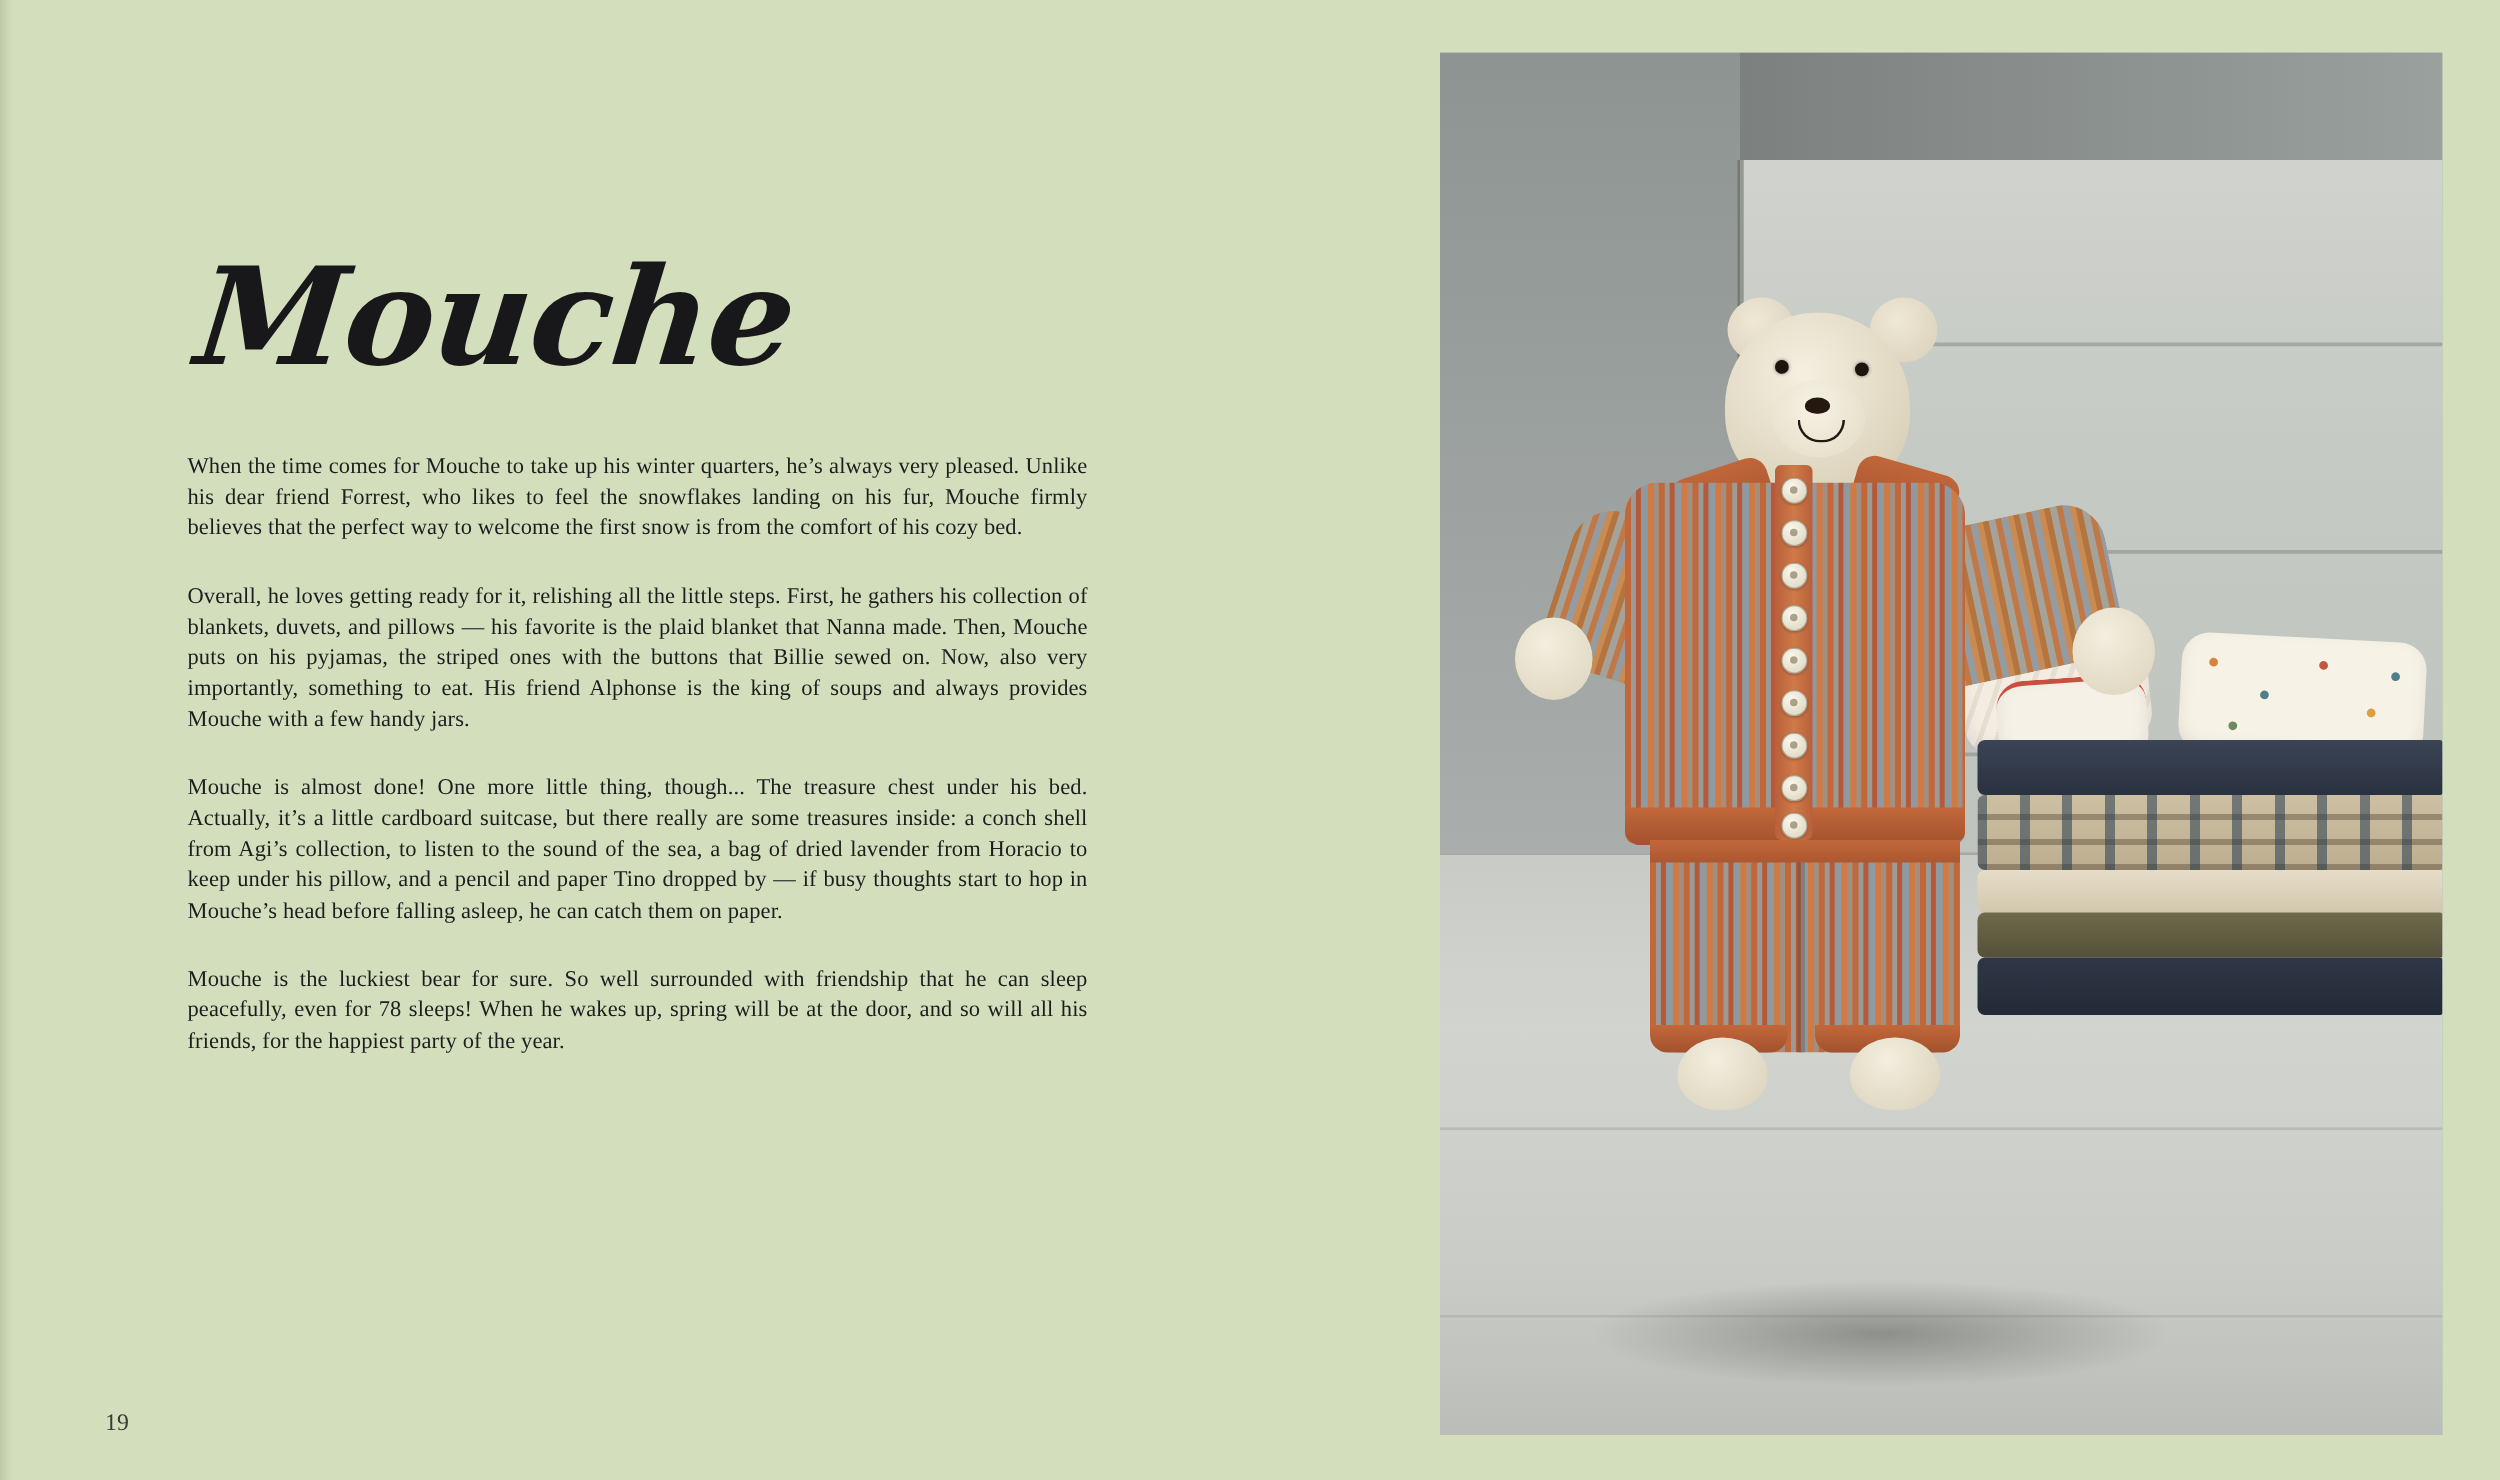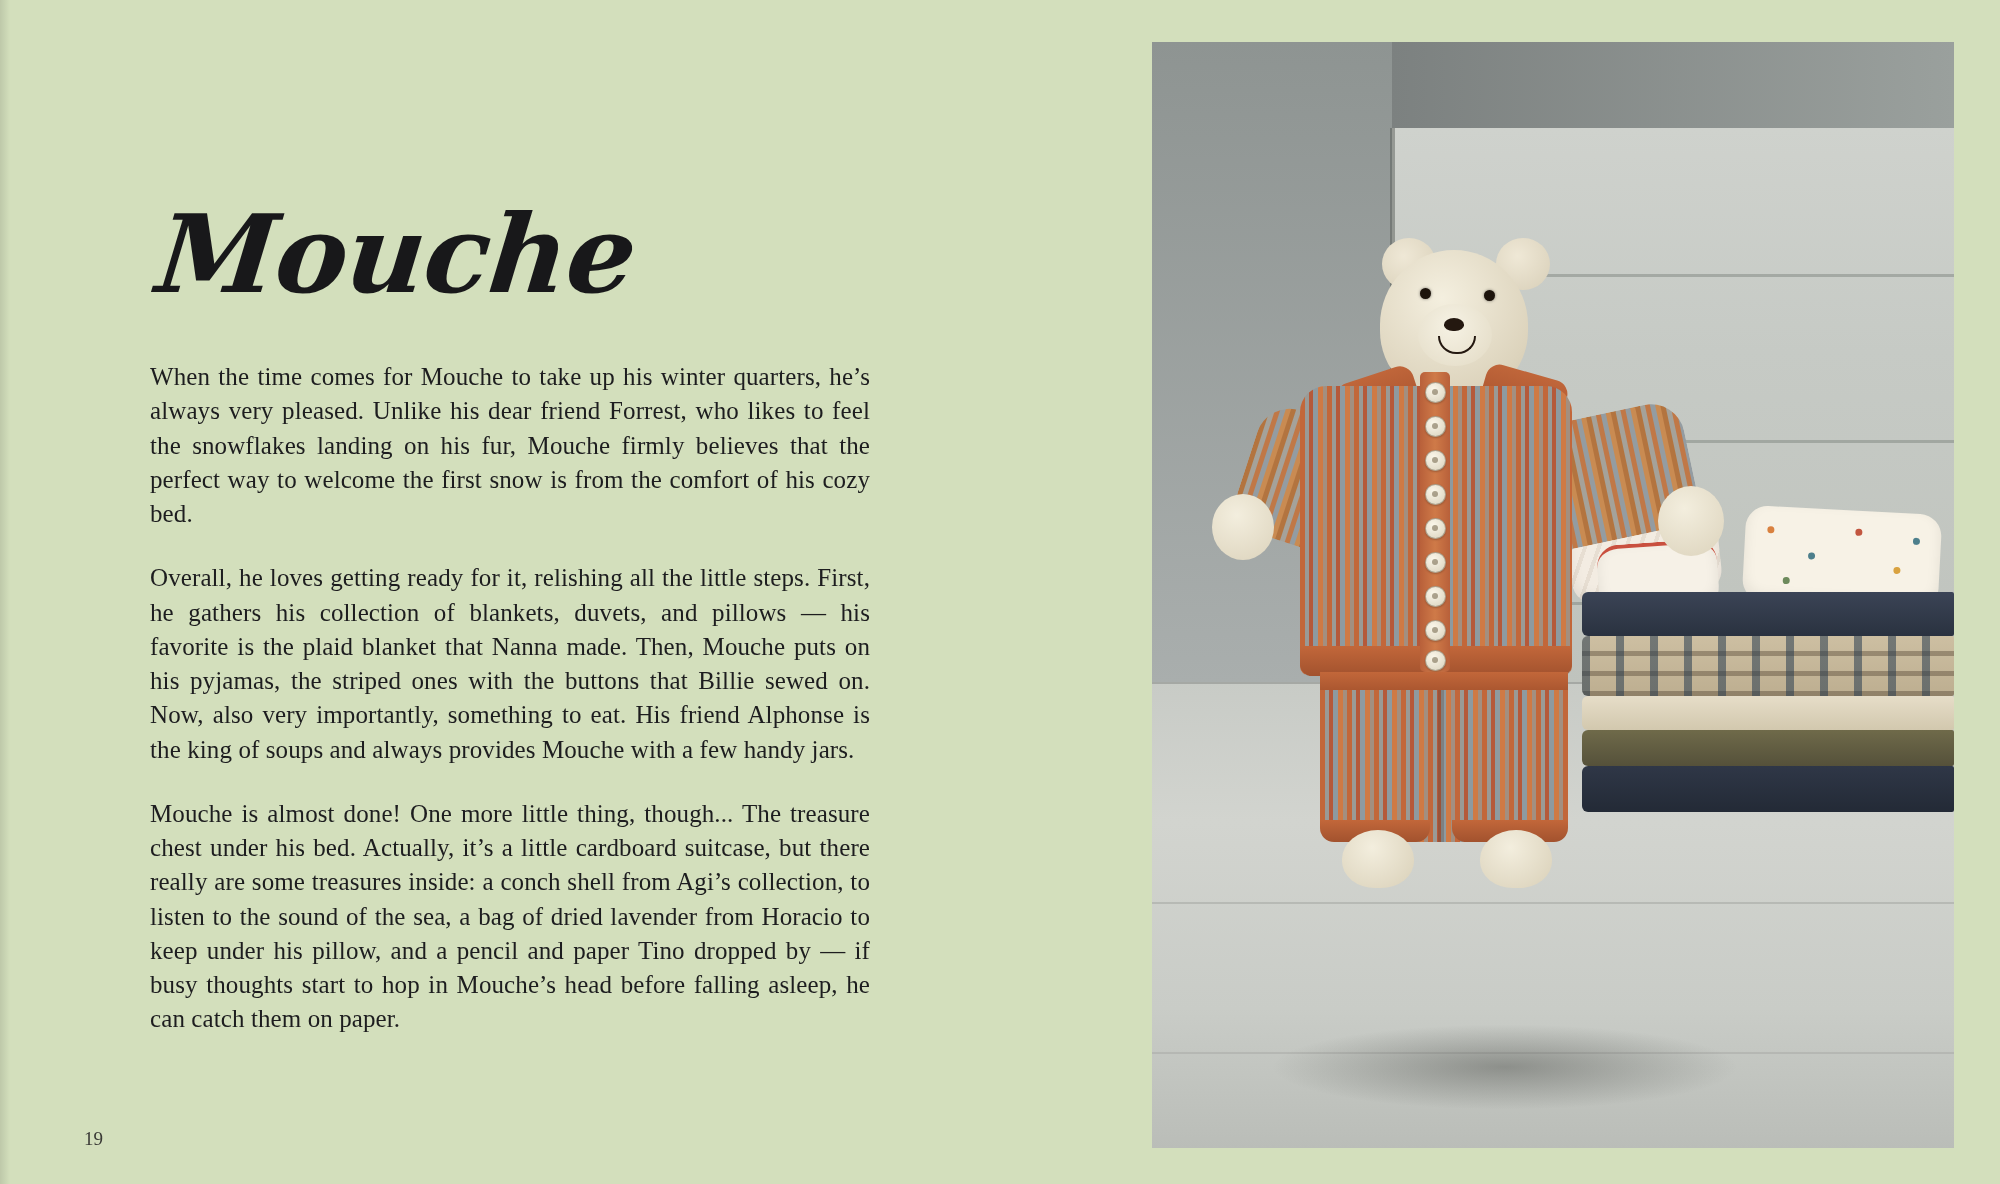--- a/index.html
+++ b/index.html
@@ -47,21 +47,21 @@
     font-size: 108px;
     line-height: 1.0;
     letter-spacing: -1px;
     color: #18181a;
     margin: 0 0 52px 8px;
     transform: skewX(-6deg);
   }
 
   .body-par {
     font-family: "Liberation Serif", serif;
-    font-size: 25px;
+    font-size: 18px;
     line-height: 1.37;
     color: #1d1d1f;
     text-align: justify;
     margin: 0 0 30px 0;
     letter-spacing: 0.1px;
   }
   .body-par:last-child {
     margin-bottom: 0;
   }
 
@@ -279,20 +279,21 @@
 <div id="page" style="background: rgb(211, 223, 188);">
 
   <div id="page-edge"></div>
 
   <div id="text-column">
     <div id="chapter-title">Mouche</div>
 
     <p class="body-par">When the time comes for Mouche to take up his winter quarters, he’s always very pleased. Unlike his dear friend Forrest, who likes to feel the snowflakes landing on his fur, Mouche firmly believes that the perfect way to welcome the first snow is from the comfort of his cozy bed.</p>
     <p class="body-par">Overall, he loves getting ready for it, relishing all the little steps. First, he gathers his collection of blankets, duvets, and pillows — his favorite is the plaid blanket that Nanna made. Then, Mouche puts on his pyjamas, the striped ones with the buttons that Billie sewed on. Now, also very importantly, something to eat. His friend Alphonse is the king of soups and always provides Mouche with a few handy jars.</p>
     <p class="body-par">Mouche is almost done! One more little thing, though... The treasure chest under his bed. Actually, it’s a little cardboard suitcase, but there really are some treasures inside: a conch shell from Agi’s collection, to listen to the sound of the sea, a bag of dried lavender from Horacio to keep under his pillow, and a pencil and paper Tino dropped by — if busy thoughts start to hop in Mouche’s head before falling asleep, he can catch them on paper.</p>
+    <p class="body-par">Mouche is the luckiest bear for sure. So well surrounded with friendship that he can sleep peacefully, even for 78 sleeps! When he wakes up, spring will be at the door, and so will all his friends, for the happiest party of the year.</p>
   </div>
 
   <div id="folio">19</div>
 
   <div id="photo">
     <div id="photo-inner">
 
       <div class="wall-left"></div>
       <div class="wall-right-dark"></div>
       <div class="wall-panel"></div>

